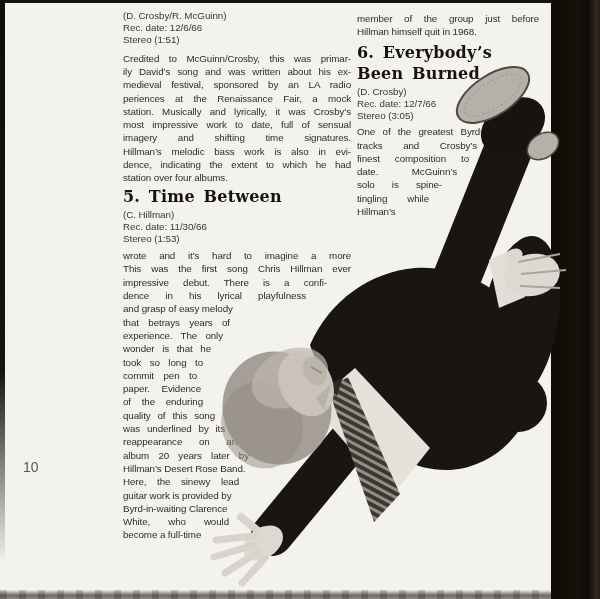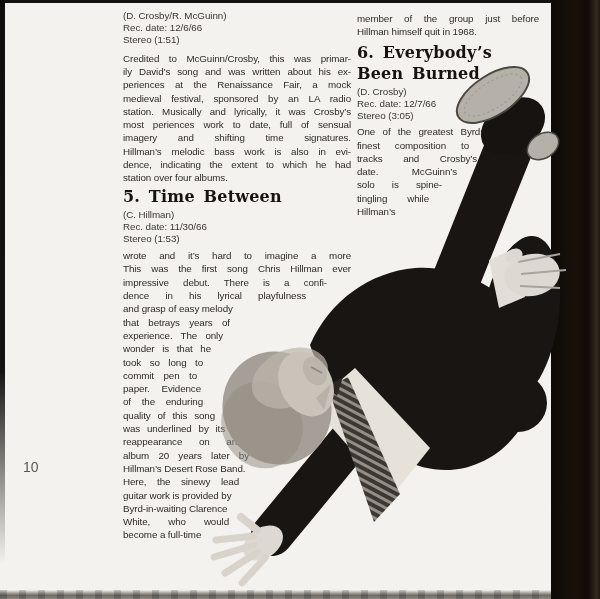--- a/index.html
+++ b/index.html
@@ -51,24 +51,24 @@
 
   <section class="col col-left">
     <div class="credits">
       <div>(D. Crosby/R. McGuinn)</div>
       <div>Rec. date: 12/6/66</div>
       <div>Stereo (1:51)</div>
     </div>
     <div class="para p4">
       <div class="ln j" style="width:228px">Credited to McGuinn/Crosby, this was primar-</div>
       <div class="ln j" style="width:228px">ily David’s song and was written about his ex-</div>
+      <div class="ln j" style="width:228px">medieval festival, sponsored by an LA radio</div>
       <div class="ln j" style="width:228px">periences at the Renaissance Fair, a mock</div>
-      <div class="ln j" style="width:228px">medieval festival, sponsored by an LA radio</div>
       <div class="ln j" style="width:228px">station. Musically and lyrically, it was Crosby’s</div>
-      <div class="ln j" style="width:228px">most periences work to date, full of sensual</div>
+      <div class="ln j" style="width:228px">most impressive work to date, full of sensual</div>
       <div class="ln j" style="width:228px">imagery and shifting time signatures.</div>
       <div class="ln j" style="width:228px">Hillman’s melodic bass work is also in evi-</div>
       <div class="ln j" style="width:228px">dence, indicating the extent to which he had</div>
       <div class="ln">station over four albums.</div>
     </div>
 
     <h2 class="h mt2">5. Time Between</h2>
     <div class="credits">
       <div>(C. Hillman)</div>
       <div>Rec. date: 11/30/66</div>
@@ -106,22 +106,22 @@
       <div class="ln">Hillman himself quit in 1968.</div>
     </div>
     <h2 class="h h6">6. Everybody’s Been Burned</h2>
     <div class="credits">
       <div>(D. Crosby)</div>
       <div>Rec. date: 12/7/66</div>
       <div>Stereo (3:05)</div>
     </div>
     <div class="para p6">
       <div class="ln j" style="width:128px">One of the greatest Byrds</div>
+      <div class="ln j" style="width:120px">tracks and Crosby’s</div>
       <div class="ln j" style="width:112px">finest composition to</div>
-      <div class="ln j" style="width:120px">tracks and Crosby’s</div>
       <div class="ln j" style="width:100px">date. McGuinn’s</div>
       <div class="ln j" style="width:85px">solo is spine-</div>
       <div class="ln j" style="width:72px">tingling while</div>
       <div class="ln">Hillman’s</div>
     </div>
   </section>
 
   <svg class="figure" width="600" height="599" viewBox="0 0 600 599" aria-hidden="true">
     <defs>
       <pattern id="tiestripe" width="7" height="7" patternUnits="userSpaceOnUse" patternTransform="rotate(28)">

